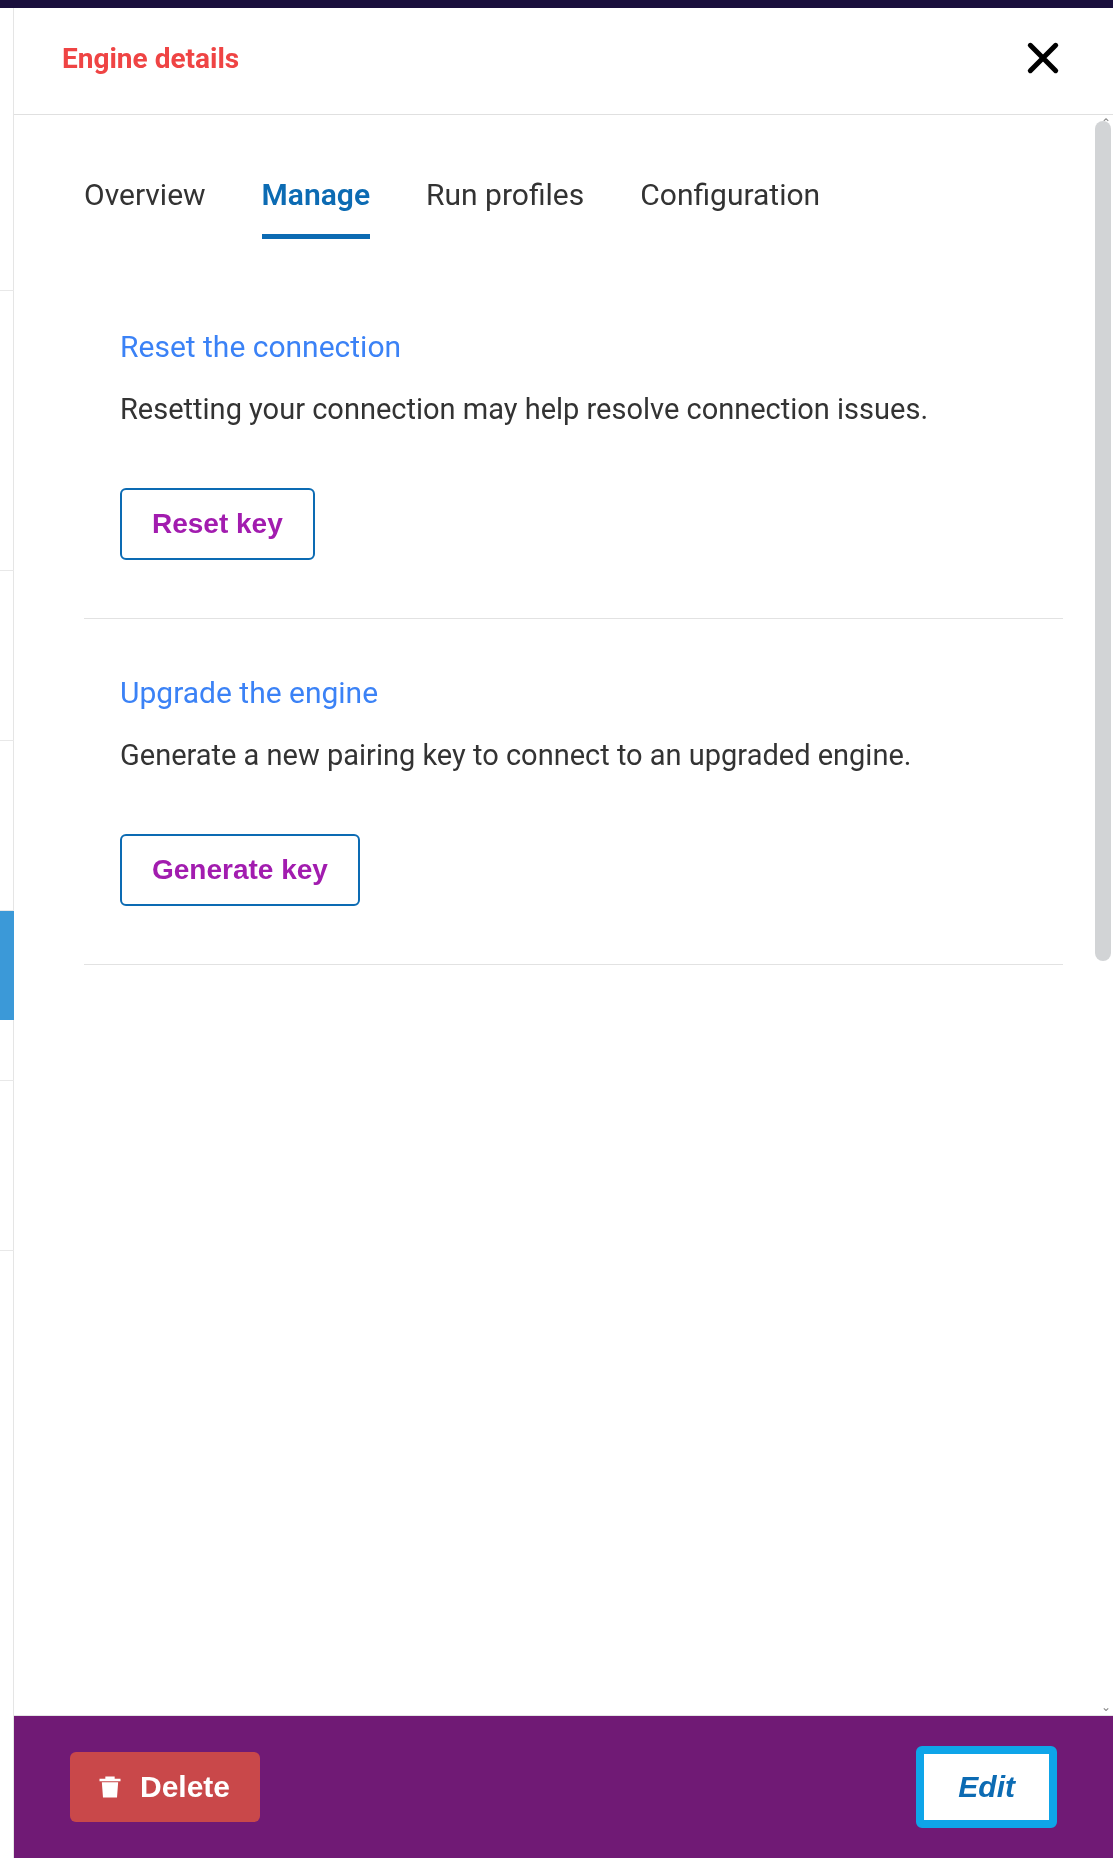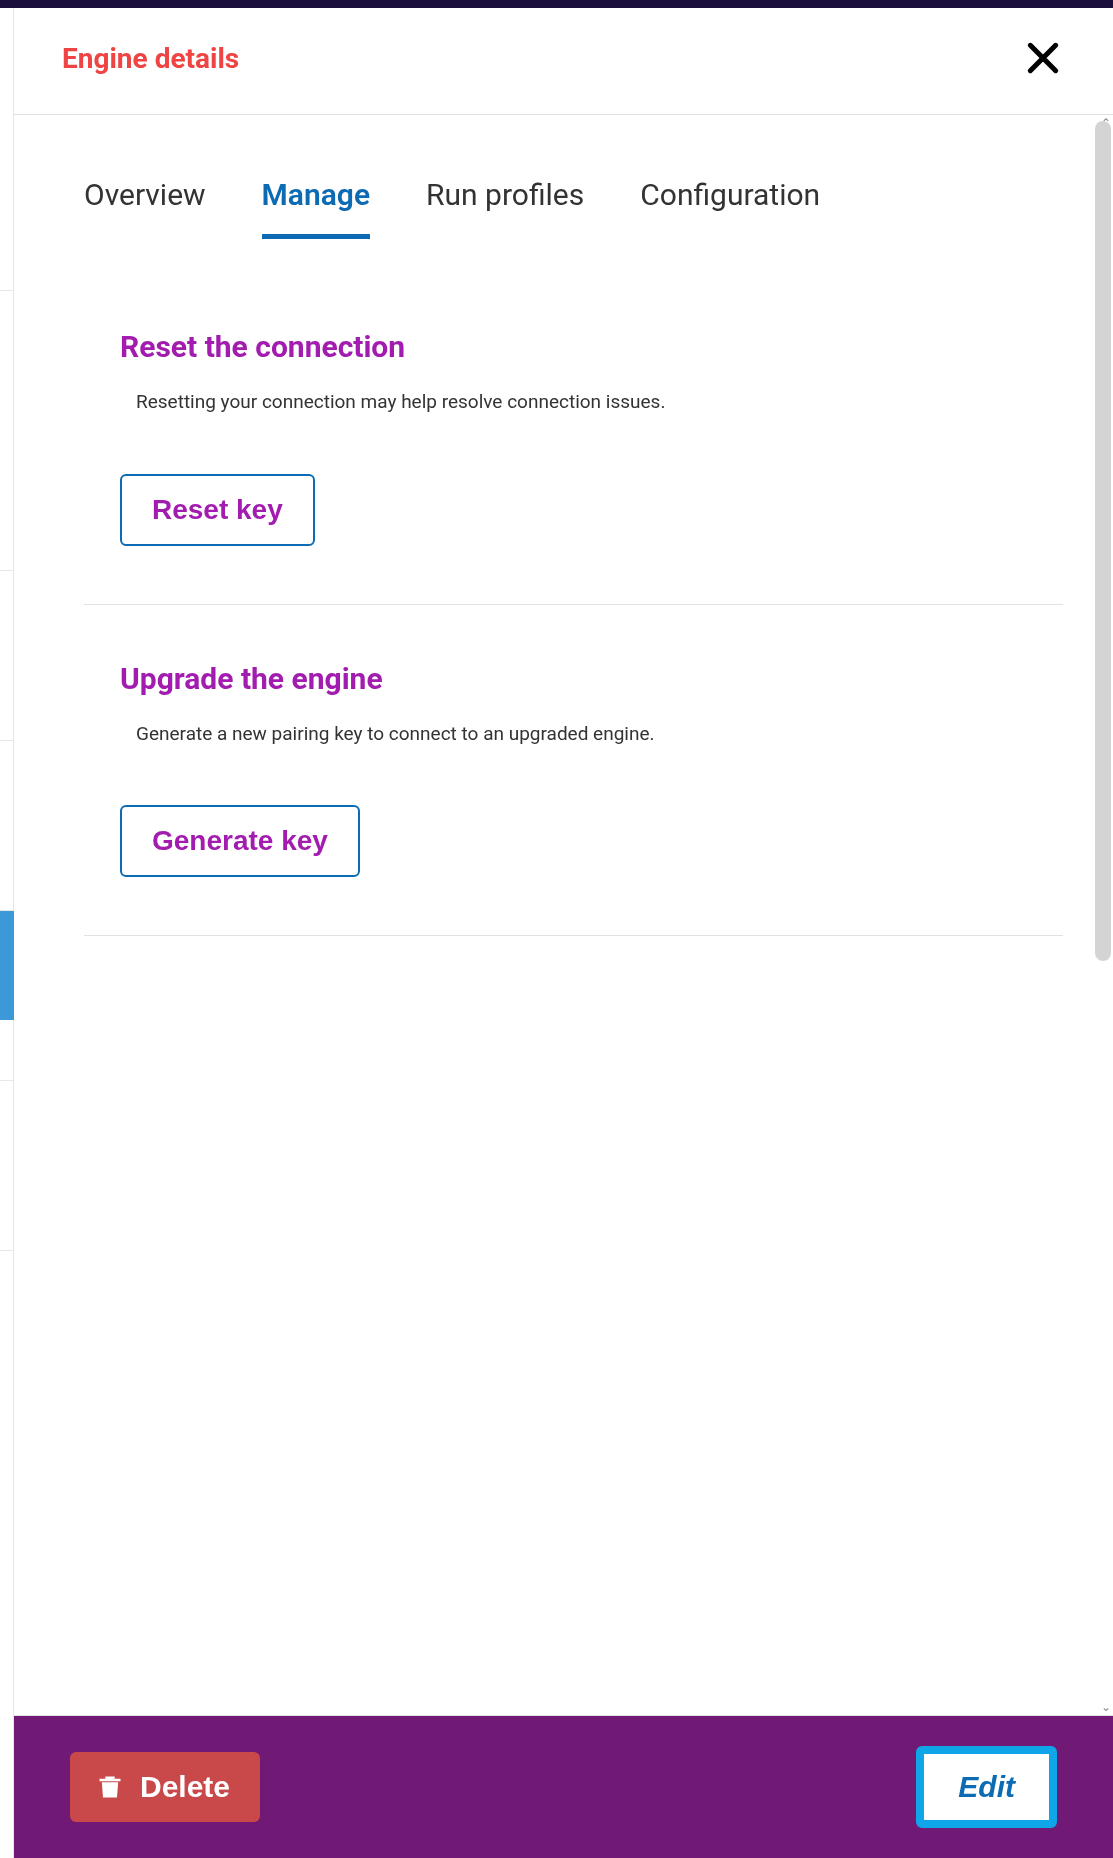--- a/index.html
+++ b/index.html
@@ -119,31 +119,30 @@
     .section {
       padding: 0 36px 58px 36px;
       border-bottom: 1px solid #e2e2e2;
       margin-bottom: 56px;
     }
     .section:last-child {
       margin-bottom: 0;
     }
     .section-title {
       font-size: 30px;
-      font-weight: 700;
-      color: #a21caf;
+      font-weight: 400;
+      color: #3b82f6;
       margin-bottom: 24px;
     }
     .section-desc {
-      font-size: 19px;
+      font-size: 29px;
       font-weight: 400;
       color: #333;
       line-height: 1.45;
       margin-bottom: 58px;
-      margin-left: 16px;
     }
     .outline-btn {
       display: inline-block;
       font-size: 28px;
       font-weight: 600;
       color: #a21caf;
       border: 2px solid #0c6bb3;
       background: #fff;
       border-radius: 6px;
       padding: 18px 30px;

